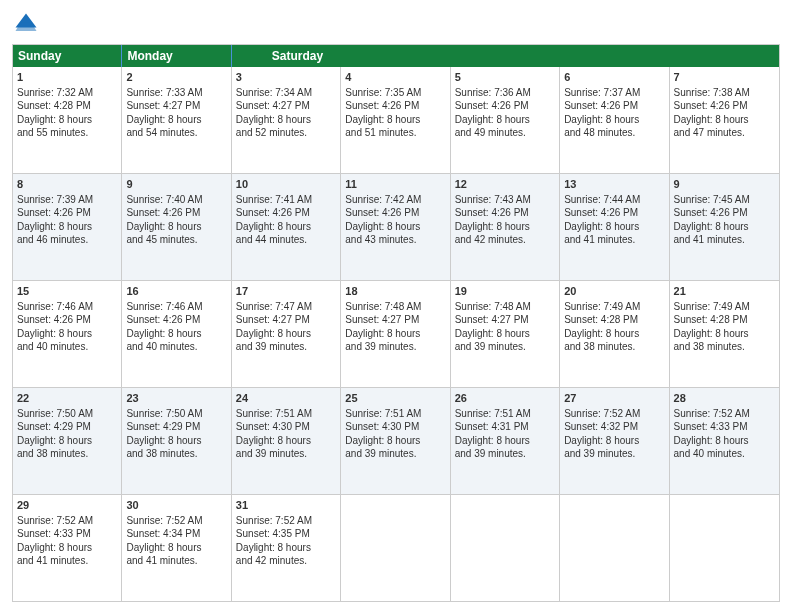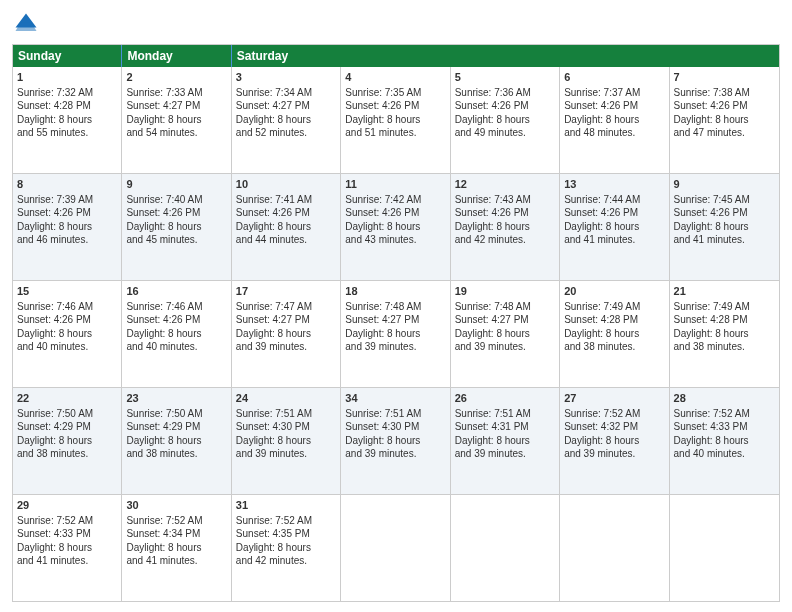--- a/index.html
+++ b/index.html
@@ -57,21 +57,21 @@
       background: #15803d;
     }
     .cal-header-cell {
       color: #fff;
       font-size: 12px;
       font-weight: bold;
       padding: 4px 5px;
       text-align: left;
       border-right: 1px solid #4a90d9;
     }
-    .cal-header-cell:last-child { border-right: none; }
+    .cal-header-cell:last-child { border-right: none; margin-left: 35px; }
     .cal-body {
       flex: 1;
       display: flex;
       flex-direction: column;
     }
     .cal-row {
       display: grid;
       grid-template-columns: repeat(7, 1fr);
       flex: 1;
       border-top: 1px solid #ccc;
@@ -227,21 +227,21 @@
           </div>
           <div class="cal-cell alt-row">
             <span class="day-num">23</span>
             <div class="cell-text">Sunrise: 7:50 AM<br>Sunset: 4:29 PM<br>Daylight: 8 hours<br>and 38 minutes.</div>
           </div>
           <div class="cal-cell alt-row">
             <span class="day-num">24</span>
             <div class="cell-text">Sunrise: 7:51 AM<br>Sunset: 4:30 PM<br>Daylight: 8 hours<br>and 39 minutes.</div>
           </div>
           <div class="cal-cell alt-row">
-            <span class="day-num">34</span>
+            <span class="day-num">25</span>
             <div class="cell-text">Sunrise: 7:51 AM<br>Sunset: 4:30 PM<br>Daylight: 8 hours<br>and 39 minutes.</div>
           </div>
           <div class="cal-cell alt-row">
             <span class="day-num">26</span>
             <div class="cell-text">Sunrise: 7:51 AM<br>Sunset: 4:31 PM<br>Daylight: 8 hours<br>and 39 minutes.</div>
           </div>
           <div class="cal-cell alt-row">
             <span class="day-num">27</span>
             <div class="cell-text">Sunrise: 7:52 AM<br>Sunset: 4:32 PM<br>Daylight: 8 hours<br>and 39 minutes.</div>
           </div>

